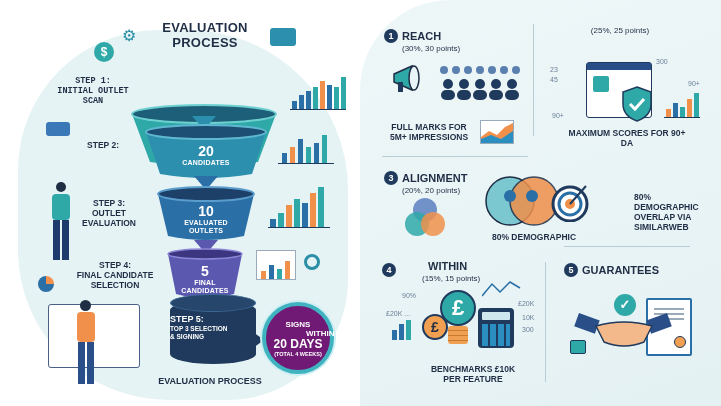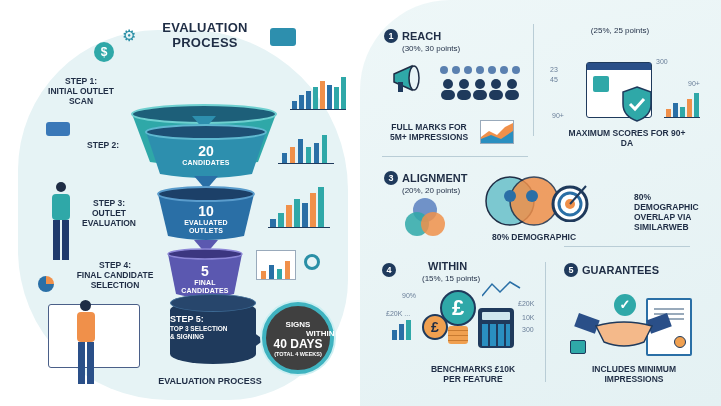--- a/index.html
+++ b/index.html
@@ -52,21 +52,21 @@
     background: #27466c; border-radius: 50%; border: 1.5px solid #3d6a94;
   }
   .cyl-text {
     position: absolute; left: 170px; top: 314px; width: 86px; color: #fff;
     font-size: 6.5px; font-weight: 700; line-height: 8px;
   }
   .cyl-text .s5 { font-size: 9px; line-height: 11px; }
 
   .badge-circle {
     position: absolute; left: 262px; top: 302px; width: 72px; height: 72px; border-radius: 50%;
-    background: #404040; border: 4px solid #3fb3c0; box-shadow: 0 0 0 2px #cdeff2;
+    background: #701a75; border: 4px solid #3fb3c0; box-shadow: 0 0 0 2px #cdeff2;
     color: #fff; text-align: center; font-weight: 700;
   }
   .badge-circle .a { font-size: 8px; line-height: 9px; margin-top: 14px; }
   .badge-circle .b { font-size: 12px; line-height: 13px; }
   .badge-circle .c { font-size: 5.5px; line-height: 7px; }
 
   .bottom-caption {
     position: absolute; left: 140px; top: 376px; width: 140px; text-align: center;
     font-size: 9px; font-weight: 700; color: #1f2d45;
   }
@@ -91,21 +91,21 @@
 <div class="left-bg"></div>
 <div class="right-bg"></div>
 
 <div class="title">EVALUATION PROCESS</div>
 
 <div class="abs" style="left:94px;top:42px;width:20px;height:20px;border-radius:50%;background:#2fa8a8;color:#fff;font-size:12px;font-weight:700;text-align:center;line-height:20px;">$</div>
 <div class="abs" style="left:122px;top:26px;font-size:16px;color:#2a8fa6;">⚙</div>
 <div class="abs" style="left:270px;top:28px;width:26px;height:18px;background:#2d8fae;border-radius:3px;"></div>
 <div class="abs" style="left:46px;top:122px;width:24px;height:14px;background:#3a78b8;border-radius:3px;"></div>
 
-<div class="step-label" style="left:38px;top:76px;width:86px;">
+<div class="step-label" style="left:50px;top:76px;width:86px;font-family:Liberation Mono, monospace;">
   <div>STEP 1:</div>
   <div>INITIAL OUTLET SCAN</div>
 </div>
 <div class="step-label" style="left:72px;top:140px;width:62px;">
   <div>STEP 2:</div>
 </div>
 <div class="step-label" style="left:78px;top:198px;width:62px;">
   <div>STEP 3:</div>
   <div>OUTLET EVALUATION</div>
 </div>
@@ -167,21 +167,21 @@
 <div class="cyl-text">
   <div class="s5">STEP 5:</div>
   <div>TOP 3 SELECTION</div>
   <div>&amp; SIGNING</div>
 </div>
 <div class="abs" style="left:250px;top:330px;width:0;height:0;border-top:10px solid transparent;border-bottom:10px solid transparent;border-left:14px solid #1f3a5c;"></div>
 
 <div class="badge-circle">
   <div class="a">SIGNS</div>
   <div class="a" style="margin-top:0;padding-left:40px;">WITHIN</div>
-  <div class="b">40 DAYS</div>
+  <div class="b">20 DAYS</div>
   <div class="c">(TOTAL 4 WEEKS)</div>
 </div>
 
 <div class="bottom-caption">EVALUATION PROCESS</div>
 
 <div class="abs" style="left:290px;top:74px;width:56px;height:36px;border-bottom:1.5px solid #1f3a5c;">
   <div class="bar" style="left:2px;height:8px;background:#2a6fa6;"></div>
   <div class="bar" style="left:9px;height:14px;background:#2a6fa6;"></div>
   <div class="bar" style="left:16px;height:18px;background:#2a6fa6;"></div>
   <div class="bar" style="left:23px;height:22px;background:#2fa8a8;"></div>
@@ -375,14 +375,13 @@
     <div style="position:absolute;right:4px;bottom:6px;width:12px;height:12px;border-radius:50%;background:#f0a050;border:1.5px solid #1f3a5c;"></div>
   </div>
   <div class="abs" style="left:18px;top:50px;width:100px;height:40px;">
     <svg width="100" height="40">
         <rect x="2" y="6" width="22" height="14" fill="#2a4f88" transform="rotate(20 12 13)"></rect>
         <rect x="74" y="6" width="22" height="14" fill="#2a4f88" transform="rotate(-20 86 13)"></rect>
         <path d="M22 16 Q50 8 78 16 L70 32 Q50 40 30 32 Z" fill="#f4b98a" stroke="#1f3a5c" stroke-width="1.5"></path>
       </svg>
   </div>
   <div class="abs" style="left:14px;top:80px;width:16px;height:14px;background:#2fa8a8;border:1.5px solid #1f3a5c;border-radius:2px;"></div>
-  <div class="sec-caption abs" style="left:22px;top:104px;width:112px;">INCLUDES MINIMUM IMPRESSIONS</div>
 </div>
 
 </body></html>

